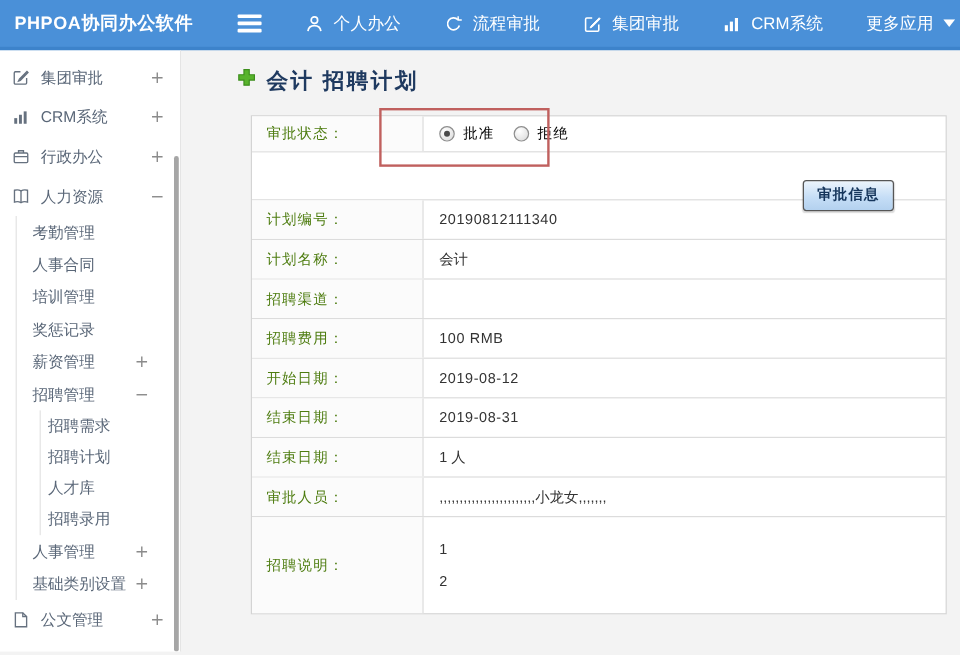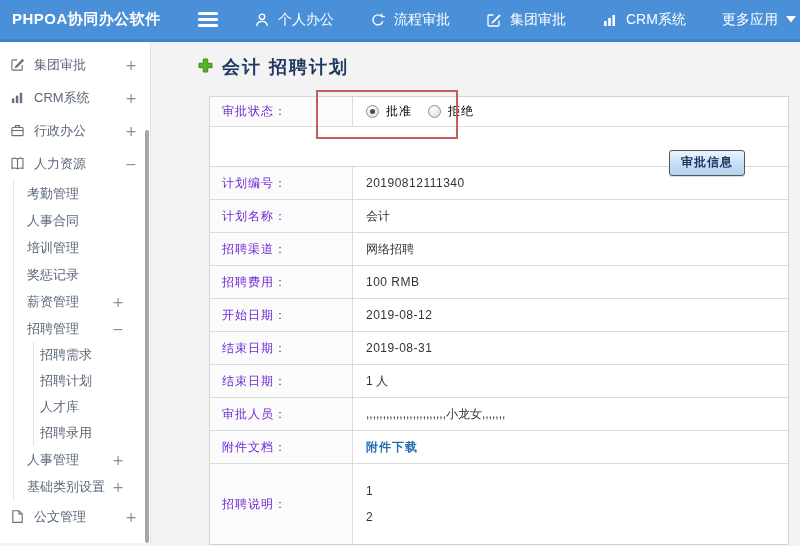--- a/index.html
+++ b/index.html
@@ -35,21 +35,21 @@
 
   
   .main { flex:1; background:#f3f3f3; padding:13px 0 0 47px; position:relative; }
   .page-title { display:flex; align-items:center; gap:9px; margin-bottom:17px; }
   .page-title .txt { font-size:18px; font-weight:bold; color:#1f3a60; letter-spacing:2px; }
 
   .formtable { width:580px; margin-left:11px; background:#fff; border:1px solid #d4d4d4;
                position:relative; font-size:12px; }
   .frow { display:flex; border-bottom:1px solid #dcdcdc; }
   .frow:last-child { border-bottom:none; }
-  .cl { width:143px; flex:none; padding-left:12px; color:#6d28d9; display:flex; align-items:center;
+  .cl { width:143px; flex:none; padding-left:12px; color:#4d7c0f; display:flex; align-items:center;
         border-right:1px solid #dcdcdc; background:#fbfbfb; letter-spacing:1px; }
   .cv { flex:1; padding-left:13px; display:flex; align-items:center; color:#333; }
   .h-std { height:33px; }
   .h-appr { height:30px; }
   .h-btn { height:40px; }
   .h-desc { height:80px; }
   .desc-col { flex-direction:column; align-items:flex-start; justify-content:space-evenly; padding:8px 0 8px 13px; }
 
   .radio { width:13px; height:13px; border-radius:50%; border:1px solid #8d8d8d; flex:none;
            background:radial-gradient(circle at 35% 30%, #ffffff, #d8d8d8); position:relative; cursor:pointer; }
@@ -284,21 +284,20 @@
         <div class="cv mono-val">20190812111340</div>
       </div>
 
       <div class="frow h-std">
         <div class="cl">计划名称：</div>
         <div class="cv">会计</div>
       </div>
 
       <div class="frow h-std">
         <div class="cl">招聘渠道：</div>
-        <div class="cv">网络招聘</div>
       </div>
 
       <div class="frow h-std">
         <div class="cl">招聘费用：</div>
         <div class="cv mono-val">100 RMB</div>
       </div>
 
       <div class="frow h-std">
         <div class="cl">开始日期：</div>
         <div class="cv mono-val">2019-08-12</div>
@@ -312,26 +311,20 @@
       <div class="frow h-std">
         <div class="cl">结束日期：</div>
         <div class="cv">1 人</div>
       </div>
 
       <div class="frow h-std">
         <div class="cl">审批人员：</div>
         <div class="cv">,,,,,,,,,,,,,,,,,,,,,,,,小龙女,,,,,,,</div>
       </div>
 
-      <div class="frow h-std">
-        <div class="cl">附件文档：</div>
-        <div class="cv">
-            <a class="link" href="#">附件下载</a>
-          </div>
-      </div>
 
       <div class="frow h-desc">
         <div class="cl">招聘说明：</div>
         <div class="cv desc-col">
           <div>1</div>
           <div>2</div>
         </div>
       </div>
 
     </div>

